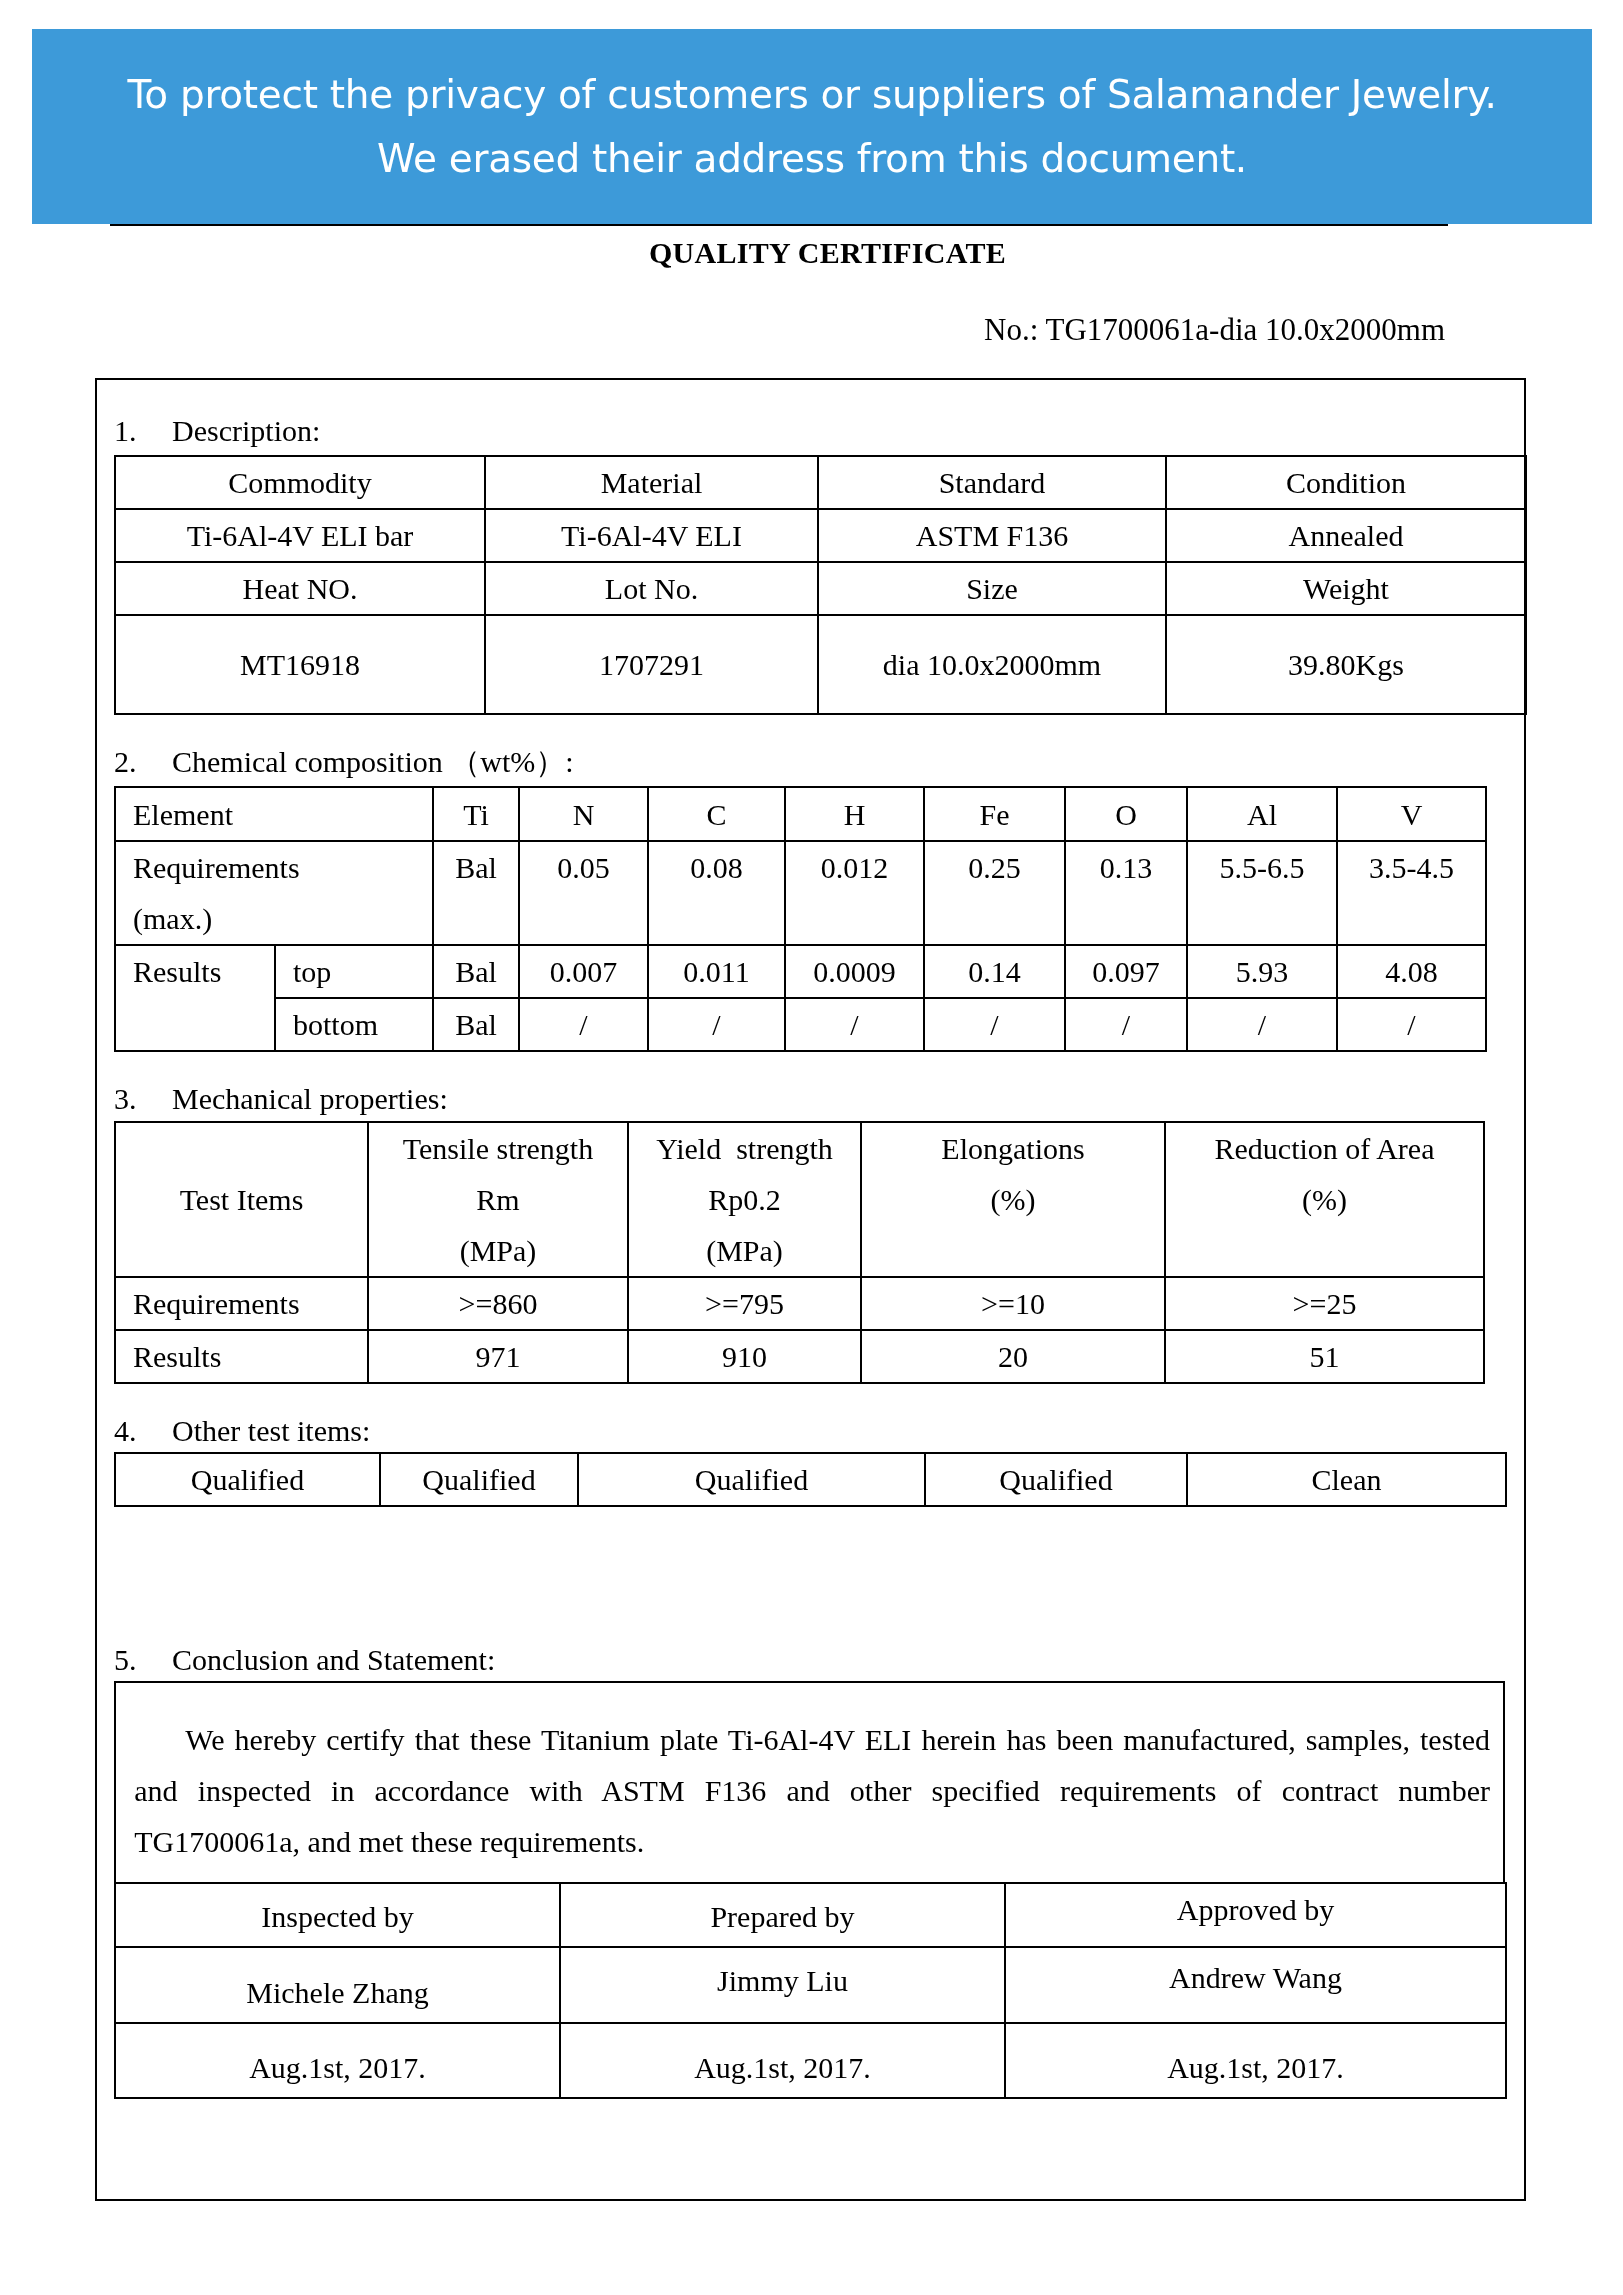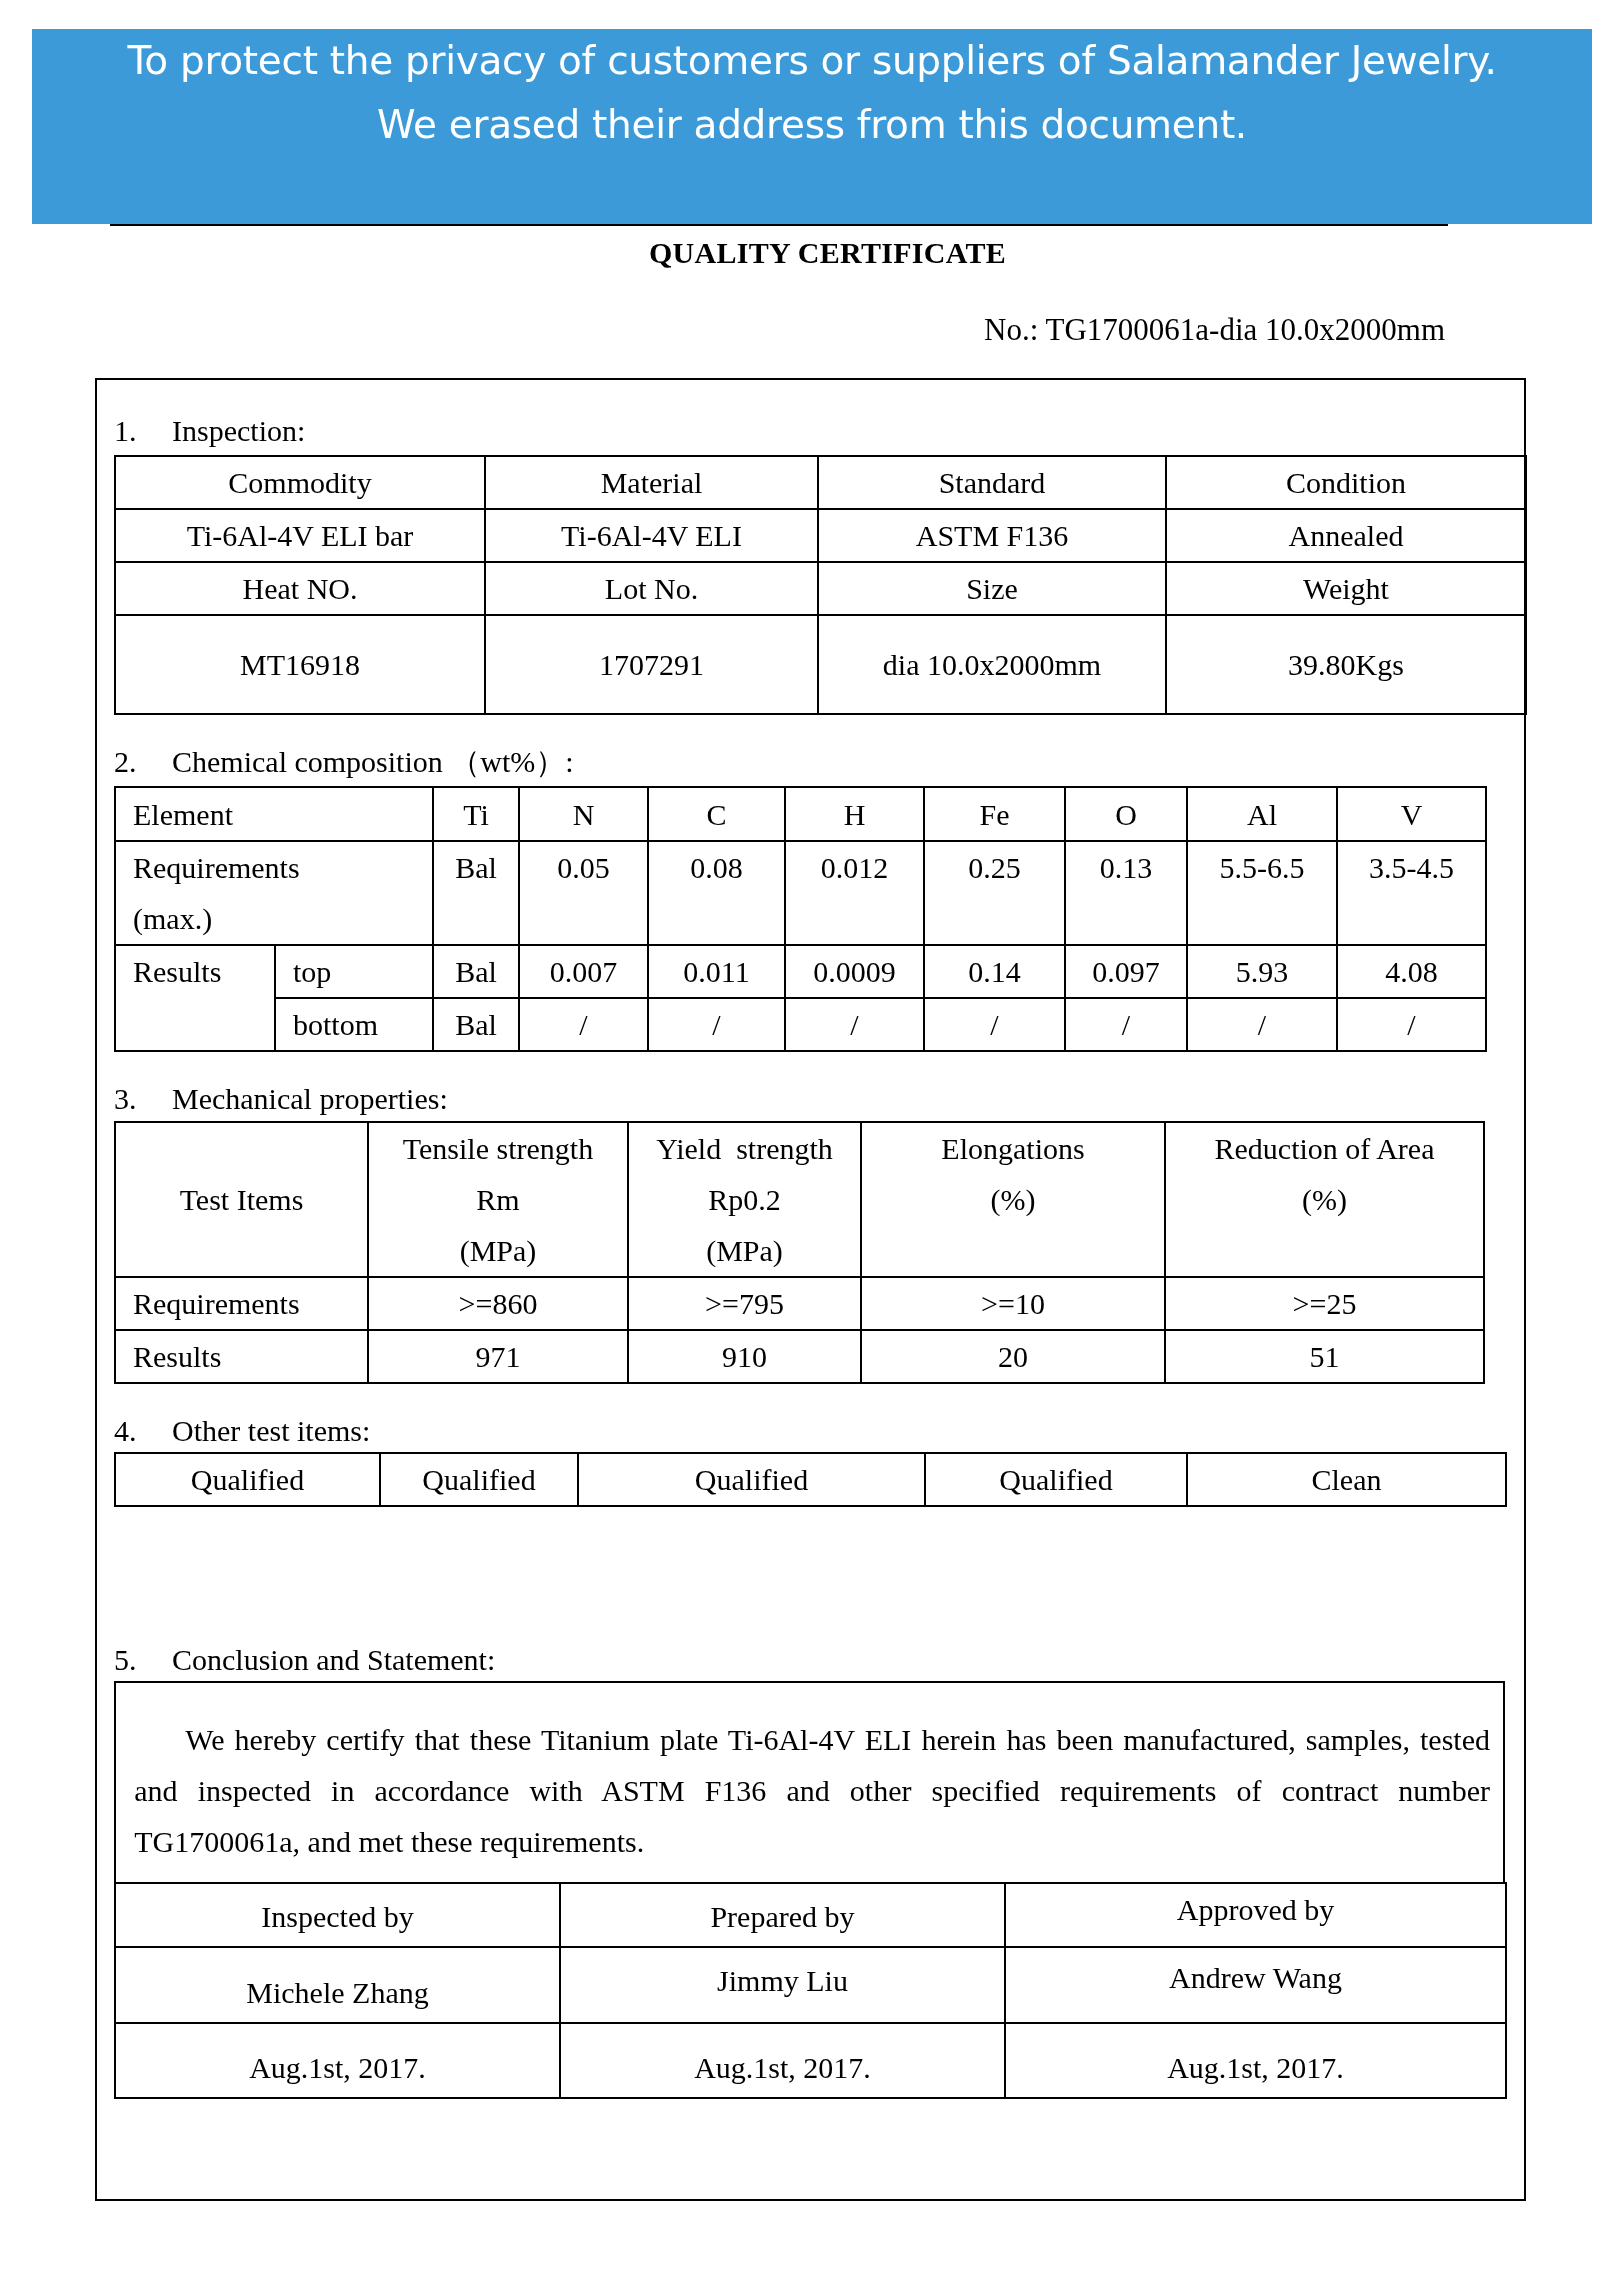--- a/index.html
+++ b/index.html
@@ -4,21 +4,21 @@
 <style>
   html, body { margin:0; padding:0; background:#ffffff; }
   body { width:1623px; height:2295px; position:relative; overflow:hidden;
          font-family:"Liberation Serif", "DejaVu Serif", serif; color:#000; }
   .abs { position:absolute; }
 
   
   .banner { left:32px; top:29px; width:1560px; height:195px; background:#3d9ad9;
             color:#fff; font-family:"DejaVu Sans", "Liberation Sans", sans-serif;
             font-size:39px; line-height:64px; text-align:center;
-            display:flex; flex-direction:column; letter-spacing:-0.3px; }
+            display:flex; flex-direction:column; justify-content:center; letter-spacing:-0.3px; }
   .banner div { white-space:nowrap; }
 
   .top-rule { left:110px; top:224px; width:1338px; height:2px; background:#000; }
 
   .title { left:0; width:1623px; top:230px; text-align:center; font-weight:bold;
            font-size:30px; line-height:46px; letter-spacing:0.3px;padding-left:16px; }
   .docno { left:850px; width:595px; top:307px; text-align:right; font-size:31px; line-height:46px; }
 
   .frame { left:95px; top:378px; width:1431px; height:1823px; border:2.6px solid #000; box-sizing:border-box; }
 
@@ -42,21 +42,21 @@
   <div>We erased their address from this document.</div>
 </div>
 <div class="abs top-rule"></div>
 
 <div class="abs title">QUALITY CERTIFICATE</div>
 <div class="abs docno">No.: TG1700061a-dia 10.0x2000mm</div>
 
 <div class="abs frame"></div>
 
 <div class="abs sec-label" style="left:114px; top:412px;">
-  <span class="num">1.</span><span>Inspection:</span>
+  <span class="num">1.</span><span>Description:</span>
 </div>
 <table class="grid" style="left:114px; top:455px; width:1412px;border-radius:20px;">
   <colgroup>
       <col style="width:370px">
       <col style="width:333px">
       <col style="width:348px">
       <col style="width:360px">
     </colgroup>
   <tbody>
       <tr style="height:51px">

